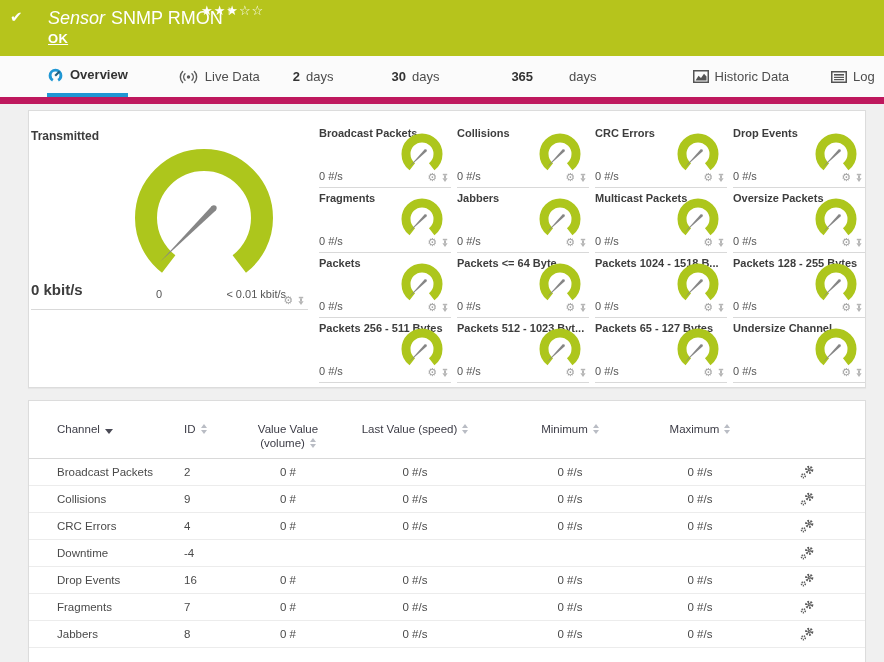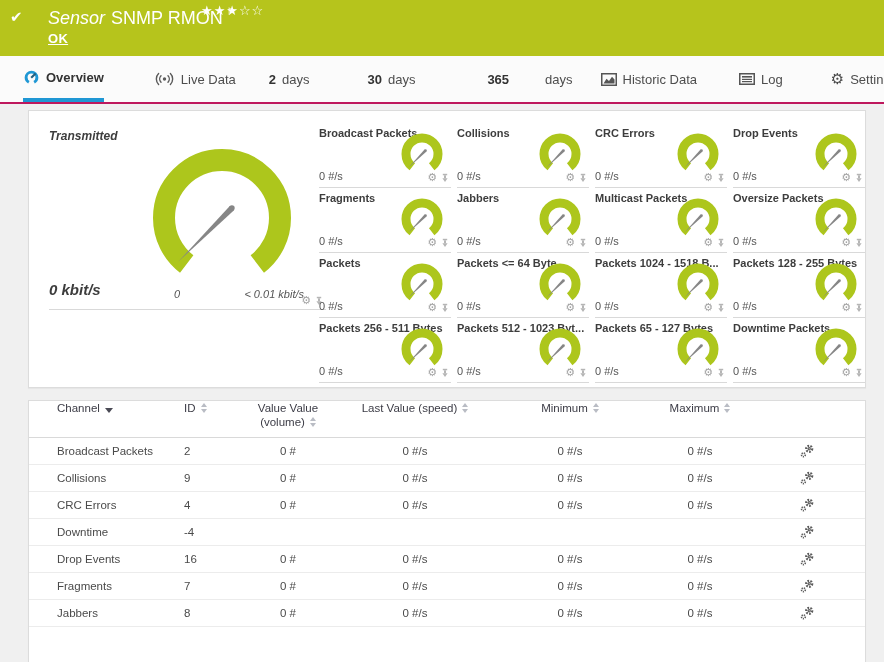--- a/index.html
+++ b/index.html
@@ -20,37 +20,37 @@
   
   #pageHeader{position:absolute;left:0;top:0;width:884px;height:56px;background:var(--brand-green);}
   #hdrCheck{position:absolute;left:10px;top:8px;color:#fff;font-size:15px;font-weight:bold;}
   #hdrTitle{position:absolute;left:31px;top:6px;color:#fff;font-size:18px;white-space:nowrap;margin-left:17px;}
   #hdrTitle .kind{font-style:italic;margin-right:6px;}
   #hdrFlag{color:#fff;font-size:10px;vertical-align:9px;margin-left:4px;}
   #hdrStars{position:absolute;left:201px;top:3px;color:#fff;font-size:13px;letter-spacing:1px;cursor:pointer;}
   #hdrStatus{position:absolute;left:48px;top:31px;color:#fff;font-size:13px;font-weight:bold;letter-spacing:.3px;text-decoration:underline;}
 
   
-  #tabbar{position:absolute;left:0;top:56px;width:884px;height:48px;background:#fbfbfb;border-bottom:2px solid #be185d;display:flex;align-items:stretch;padding-left:23px;}
+  #tabbar{position:absolute;left:0;top:56px;width:884px;height:48px;background:#fbfbfb;border-bottom:7px solid #be185d;display:flex;align-items:stretch;padding-left:47px;}
   .tab{display:flex;align-items:center;gap:6px;font-size:13px;color:#4d4d4d;cursor:pointer;white-space:nowrap;}
   .tab .num{font-weight:bold;color:#333;}
   .tab.active{border-bottom:4px solid var(--blue);font-weight:bold;color:#333;}
   .tab svg{flex:0 0 auto;}
   .t-gap1{margin-right:50px;} .t-gap2{margin-right:33px;} .t-gap3{margin-right:58px;}
-  .t-gap4{margin-right:72px;} .t-gap5{margin-right:28px;gap:36px;} .t-gap6{margin-right:42px;}
+  .t-gap4{margin-right:72px;} .t-gap5{margin-right:96px;gap:36px;} .t-gap6{margin-right:42px;}
   .t-gap7{margin-right:48px;}
   .gear-tab{font-size:15px;color:#4a4a4a;line-height:1;}
 
   
   .panel{position:absolute;left:28px;width:838px;background:#fff;border:1px solid var(--panel-border);box-shadow:0 1px 1px rgba(0,0,0,.04);}
   #dashPanel{top:110px;height:278px;}
   #tablePanel{top:400px;height:270px;}
 
   
-  #primaryCell{position:absolute;left:20px;top:8px;width:277px;height:191px;border-bottom:1px solid #d9d9d9;font-style:italic;}
+  #primaryCell{position:absolute;left:2px;top:8px;width:277px;height:191px;border-bottom:1px solid #d9d9d9;}
   #primaryTitle{position:absolute;left:0;top:10px;font-size:12px;font-weight:bold;color:var(--txt);}
   #primaryGauge{position:absolute;left:93px;top:26px;}
   .arc{stroke:var(--gauge-green);fill:none;}
   .needle{fill:var(--needle);}
   #primaryValue{position:absolute;left:0;top:162px;font-size:15px;font-weight:bold;color:var(--txt);}
   .scaleLbl{position:absolute;top:169px;font-size:11px;color:#555;}
   #scaleMin{left:125px;} #scaleMax{right:22px;}
   .cellIcons{position:absolute;display:flex;align-items:center;gap:4px;}
   #primaryIcons{right:3px;bottom:3px;}
   .gear-mini{font-size:11px;color:#a3a3a3;line-height:1;cursor:pointer;}
@@ -59,21 +59,21 @@
   
   #miniGrid{position:absolute;left:290px;top:12px;display:grid;grid-template-columns:repeat(4,132px);grid-auto-rows:65px;column-gap:6px;}
   .mini-cell{position:relative;border-bottom:1px solid #d9d9d9;overflow:visible;}
   .mini-title{padding-top:4px;font-size:11px;font-weight:bold;color:var(--txt);white-space:nowrap;overflow:hidden;}
   .mini-gauge{position:absolute;right:4px;top:9px;}
   .mini-value{position:absolute;left:0;bottom:5px;font-size:11px;color:#555;}
   .mini-icons{right:2px;bottom:4px;}
 
   
   .tgrid{display:grid;grid-template-columns:127px 52px 104px 150px 160px 100px 1fr;padding-left:28px;}
-  #tblHead{padding-bottom:8px;border-bottom:1px solid #d9d9d9;align-items:start;}
+  #tblHead{padding-top:21px;padding-bottom:8px;border-bottom:1px solid #d9d9d9;align-items:start;}
   .th{font-size:11.5px;color:#3c3c46;cursor:pointer;line-height:14px;}
   .th.c-center{text-align:center;}
   .th .wrap{display:inline;}
   #thVolume{padding:0 10px;}
   .sort{display:inline-block;vertical-align:-1px;margin-left:5px;}
   .sort i{display:block;width:0;height:0;border-left:3.5px solid transparent;border-right:3.5px solid transparent;}
   .sort .up{border-bottom:4px solid #b9bcc4;margin-bottom:2px;}
   .sort .dn{border-top:4px solid #b9bcc4;}
   .sort.active .dn{border-top:5px solid #4a4a55;border-left-width:4px;border-right-width:4px;}
   .trow{height:27px;line-height:26px;font-size:11.5px;color:var(--txt-soft);border-bottom:1px solid var(--row-border);align-items:center;}
@@ -433,21 +433,21 @@
           <span class="gear-mini glyph">⚙</span>
           <svg class="pin" width="8" height="10" viewBox="0 0 8 10">
             <rect x="1.8" y="0.8" width="4.4" height="1.5" fill="#b5b5b5"></rect>
             <rect x="3" y="2.3" width="2" height="3" fill="#b5b5b5"></rect>
             <polygon points="1.4,5.3 6.6,5.3 4,9" fill="#b5b5b5"></polygon>
           </svg>
         </div>
       </div>
 
       <div class="mini-cell">
-        <div class="mini-title">Downtime Packets</div>
+        <div class="mini-title">Undersize Channel</div>
         <svg class="mini-gauge" width="50" height="48" viewBox="0 0 50 48">
           <circle class="arc" cx="25" cy="22" r="16" stroke-width="9" pathLength="360" stroke-dasharray="285 75" stroke-dashoffset="-127.5"></circle>
           <polygon class="needle" points="11.6,35.4 29.5,19.5 27.5,17.5"></polygon>
           <circle class="needle" cx="28.5" cy="18.5" r="1.3"></circle>
         </svg>
         <div class="mini-value">0 #/s</div>
         <div class="mini-icons cellIcons">
           <span class="gear-mini glyph">⚙</span>
           <svg class="pin" width="8" height="10" viewBox="0 0 8 10">
             <rect x="1.8" y="0.8" width="4.4" height="1.5" fill="#b5b5b5"></rect>

